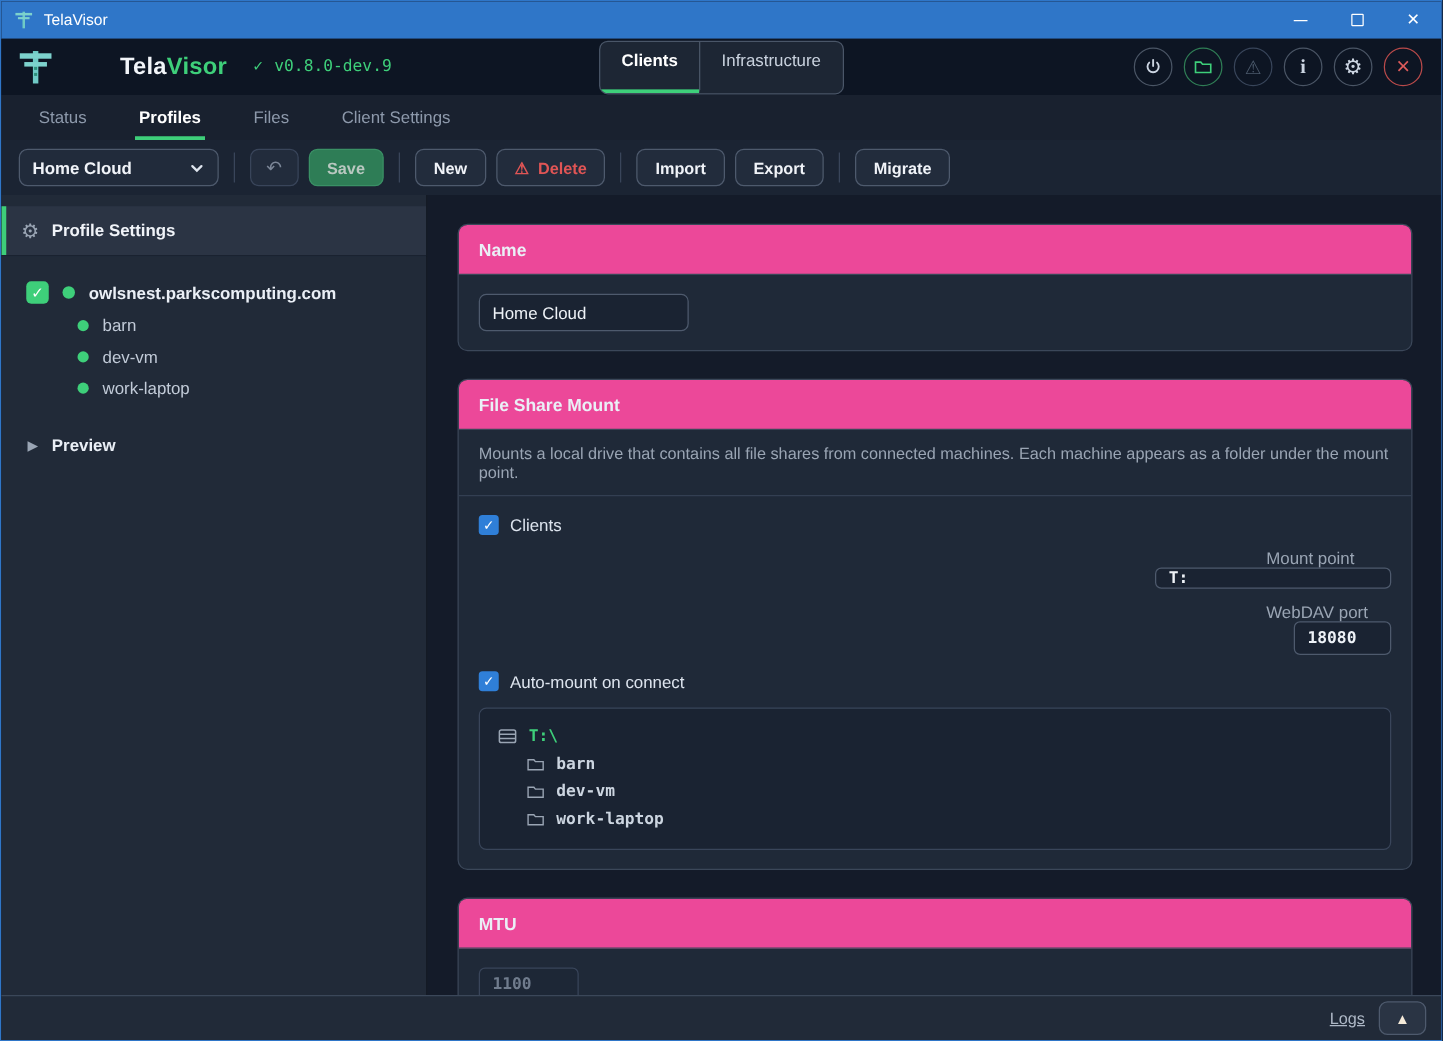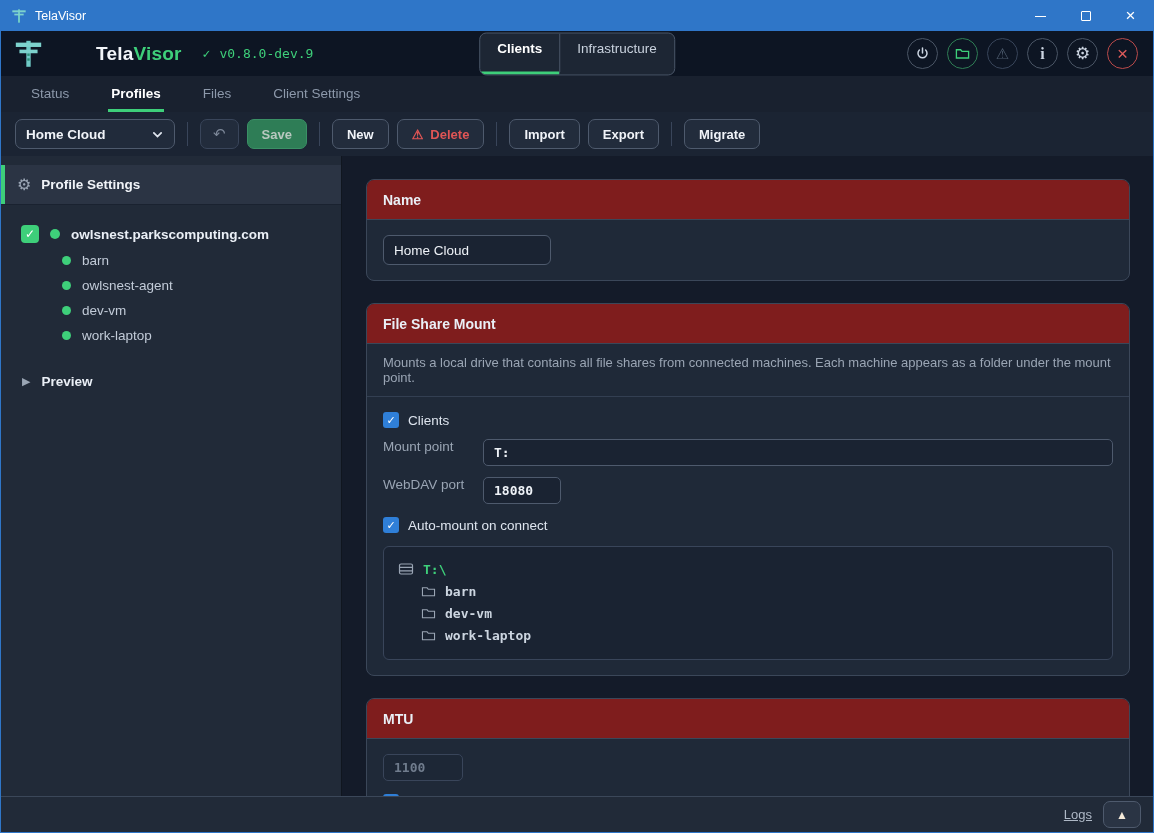--- a/index.html
+++ b/index.html
@@ -89,34 +89,34 @@
   .t-child-label { color:#c2cbd8; font-size:13.5px; }
   .t-dim .t-host-label { color:#7c8796; }
   .t-devhub { margin-top:11px; }
   .t-preview { margin-top:19px; padding-left:21px; height:28px; }
   .tri-right { color:#9aa5b4; font-size:11px; }
 
   .content { flex:1; background:#141b29; padding:23px 24px; overflow:hidden; }
   .card { width:764px; border:1px solid #3b4759; border-radius:8px; background:#1f2938;
           margin-bottom:22px; overflow:hidden; }
   .card-header { padding:12px 16px 11px; font-size:14px; font-weight:bold; color:#eaeff6;
-                 background:#7f1d1d; border-bottom:1px solid #3b4759; }
+                 background:#ec4899; border-bottom:1px solid #3b4759; }
   .card-desc { padding:11px 16px; font-size:13px; color:#9aa5b4; border-bottom:1px solid #333f52; }
   .card-body { padding:15px 16px; }
 
   .text-input { height:30px; background:#1a2332; border:1px solid #4e5a6d; border-radius:6px;
                 color:#eef2f7; font-size:13.5px; padding:0 10px; font-family:"Liberation Sans",sans-serif; }
   .name-input { width:168px; }
 
   .cb-row { display:flex; align-items:center; gap:9px; }
   .cb-blue { width:16px; height:16px; border-radius:3px; background:#2f7fd8; color:#fff;
              display:flex; align-items:center; justify-content:center; font-size:11px; flex:0 0 auto; }
   .cb-label { font-size:13.5px; color:#dde4ee; }
 
-  .field-row { display:flex; align-items:flex-start; margin-top:11px; }
+  .field-row { display:flex; align-items:flex-end; margin-top:11px;flex-direction:column; }
   .field-label { width:100px; color:#9aa5b4; font-size:13.5px; flex:0 0 auto; }
   .mono-input { height:27px; background:#1a2332; border:1px solid #4e5a6d; border-radius:5px;
                 color:#eef2f7; font-size:13px; font-weight:bold; padding:0 10px;
                 font-family:"DejaVu Sans Mono", monospace; }
   .mount-input { flex:1; }
   .port-input { width:78px; }
   .mt13 { margin-top:13px; }
 
   .tree-panel { margin-top:13px; border:1px solid #39455a; border-radius:6px; background:#1a2332;
                 padding:11px 14px 13px; font-family:"DejaVu Sans Mono", monospace; font-size:13px; }
@@ -268,24 +268,20 @@
             </span>
           <span class="dot green"></span>
           <span class="t-host-label">owlsnest.parkscomputing.com</span>
         </div>
         <div class="t-row t-child">
           <span class="dot sm green"></span>
           <span class="t-child-label">barn</span>
         </div>
         <div class="t-row t-child">
           <span class="dot sm green"></span>
-          <span class="t-child-label">owlsnest-agent</span>
-        </div>
-        <div class="t-row t-child">
-          <span class="dot sm green"></span>
           <span class="t-child-label">dev-vm</span>
         </div>
         <div class="t-row t-child">
           <span class="dot sm green"></span>
           <span class="t-child-label">work-laptop</span>
         </div>
 
 
         <div class="t-row t-preview">
           <span class="tri-right">▶</span>

